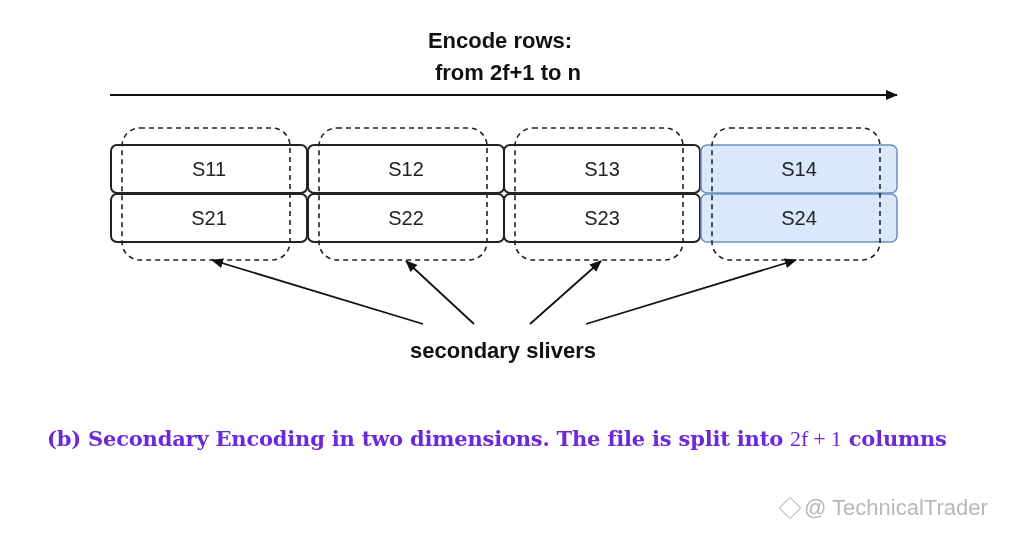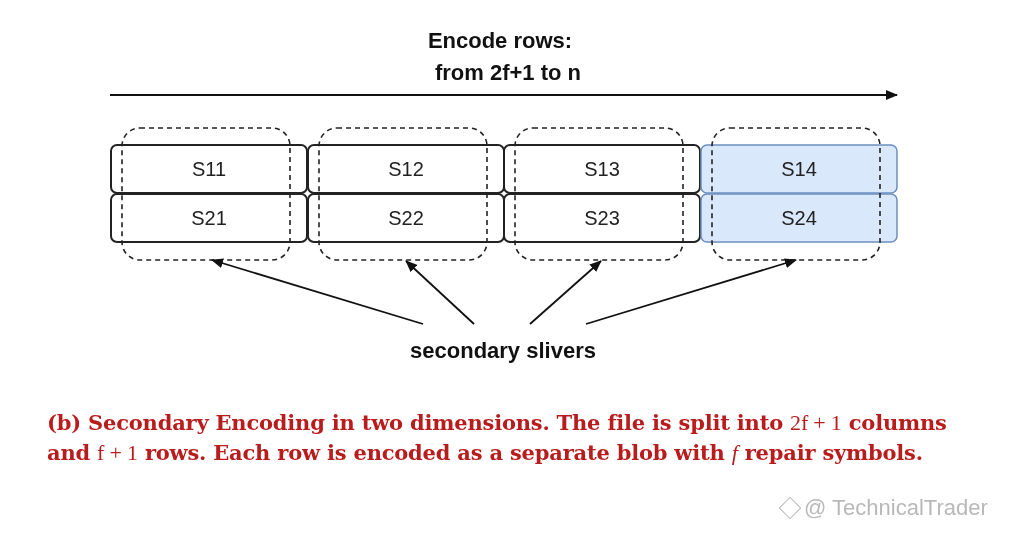--- a/index.html
+++ b/index.html
@@ -33,27 +33,27 @@
     }
     .svg-text-label {
       font-family: "Liberation Sans", sans-serif;
       font-weight: bold;
       font-size: 22px;
       fill: #111111;
     }
     #caption {
       position: absolute;
       left: 47px;
-      top: 408px;
+      top: 424px;
       width: 940px;
       font-family: "DejaVu Serif", "Liberation Serif", serif;
       font-weight: bold;
       font-size: 21px;
       line-height: 30px;
-      color: #b91c1c;
+      color: #6d28d9;
       letter-spacing: -0.2px;
     }
     #caption .line { white-space: nowrap; display: block; }
     #caption .math {
       font-family: "Liberation Serif", serif;
       font-weight: normal;
       font-size: 22px;
     }
     #caption .math i { font-style: italic; }
     #watermark {
@@ -120,16 +120,15 @@
       <line x1="474" y1="324" x2="406" y2="261" stroke="#111111" stroke-width="1.8" marker-end="url(#arrowhead)"></line>
       <line x1="530" y1="324" x2="601" y2="261" stroke="#111111" stroke-width="1.8" marker-end="url(#arrowhead)"></line>
       <line x1="586" y1="324" x2="796" y2="260" stroke="#111111" stroke-width="1.8" marker-end="url(#arrowhead)"></line>
     </g>
 
   <text class="svg-text-label" x="503" y="358" text-anchor="middle">secondary slivers</text>
 </svg>
 
 <div id="caption">
   <span class="line"><span>(b)</span> <span>Secondary Encoding in two dimensions. The file is split into </span><span class="math"><span>2f + 1</span></span><span> columns</span></span>
-  <span class="line"><span>and </span><span class="math"><span>f + 1</span></span><span> rows. Each row is encoded as a separate blob with </span><span class="math"><i>f</i></span><span> repair symbols.</span></span>
 </div>
 
 <div id="watermark"><span class="wm-icon"></span><span>@ TechnicalTrader</span></div>
 
 </body></html>

